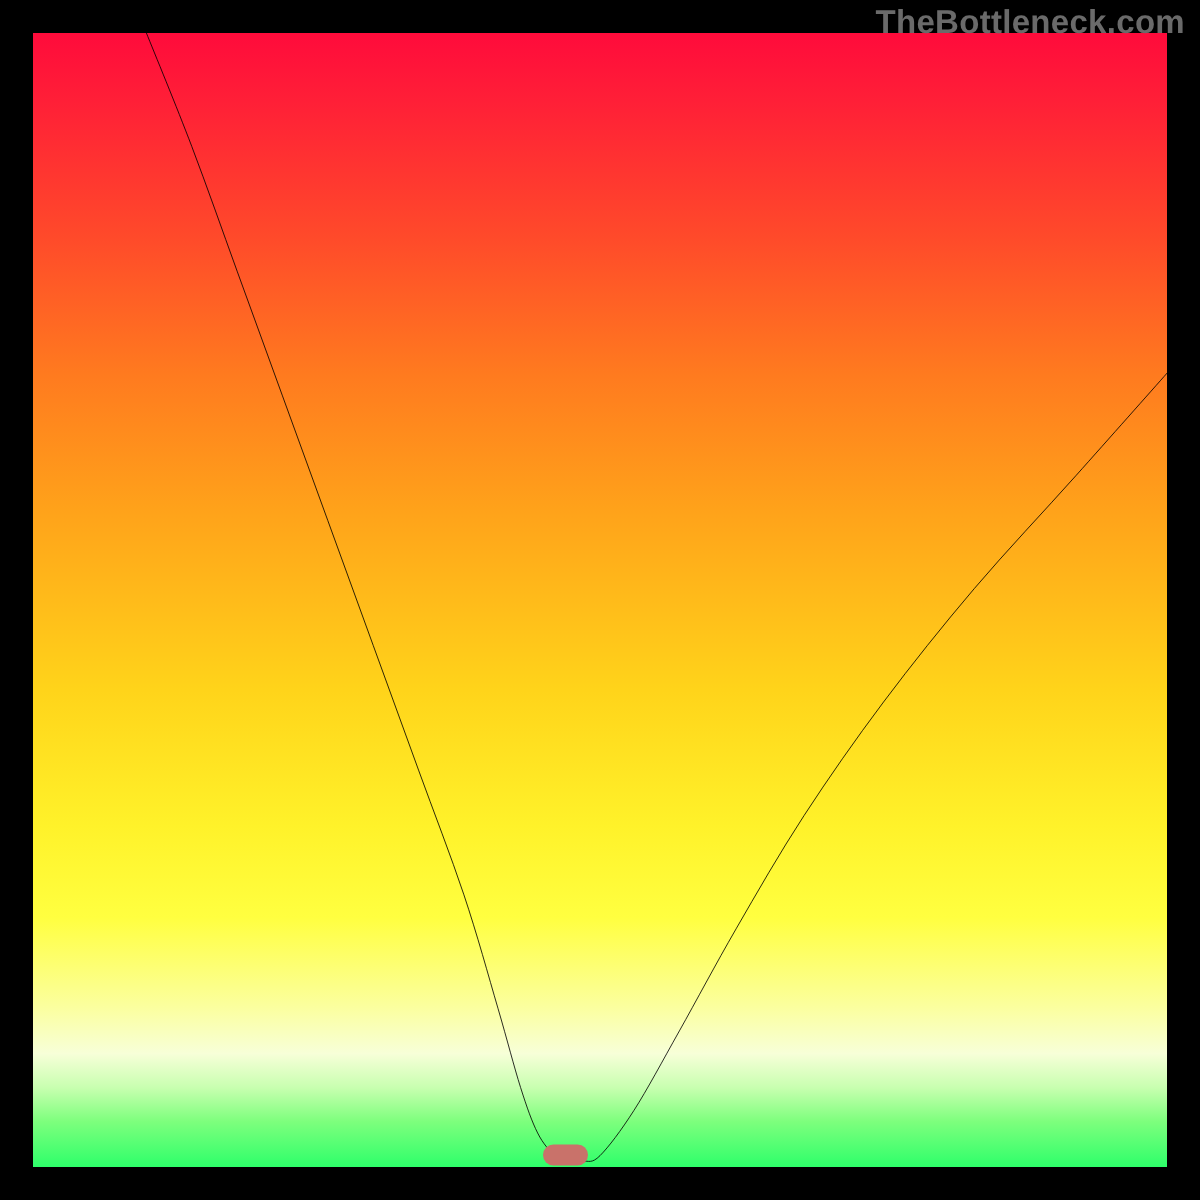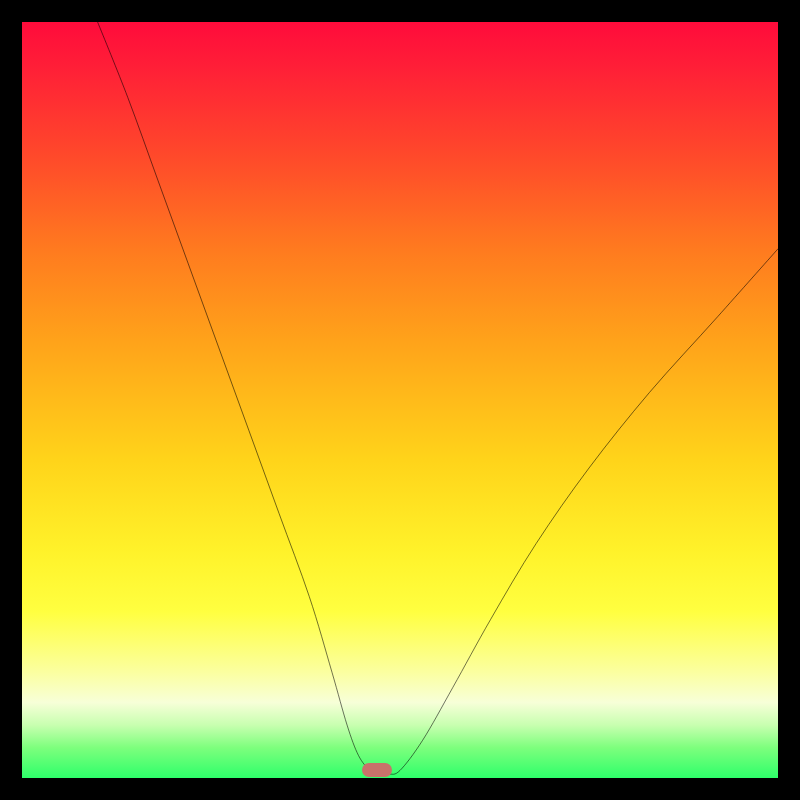--- a/index.html
+++ b/index.html
@@ -59,20 +59,21 @@
     height: 14px;
     border-radius: 7px;
     background: #c9726a;
     transform: translate(-50%, -50%);
   }
 </style>
 </head>
 <body>
 
 <div class="frame">
+  <div class="watermark">TheBottleneck.com</div>
 
   <div class="plot">
     <div class="gradient"></div>
 
     <svg class="curve" viewBox="0 0 100 100" preserveAspectRatio="none">
       <path id="curve-path" fill="none" stroke="#000000" stroke-width="0.55" vector-effect="non-scaling-stroke" stroke-linecap="round" stroke-linejoin="round" d="M 10.00 0.00 C 10.67 1.67, 12.67 6.50, 14.00 10.00 C 15.33 13.50, 16.67 17.33, 18.00 21.00 C 19.33 24.67, 20.67 28.33, 22.00 32.00 C 23.33 35.67, 24.67 39.33, 26.00 43.00 C 27.33 46.67, 28.67 50.33, 30.00 54.00 C 31.33 57.67, 32.67 61.33, 34.00 65.00 C 35.33 68.67, 36.83 72.50, 38.00 76.00 C 39.17 79.50, 40.17 83.17, 41.00 86.00 C 41.83 88.83, 42.42 91.17, 43.00 93.00 C 43.58 94.83, 44.00 96.00, 44.50 97.00 C 45.00 98.00, 45.58 98.58, 46.00 99.00 C 46.42 99.42, 46.58 99.42, 47.00 99.50 C 47.42 99.58, 48.00 99.58, 48.50 99.50 C 49.00 99.42, 49.25 99.75, 50.00 99.00 C 50.75 98.25, 51.83 96.83, 53.00 95.00 C 54.17 93.17, 55.50 90.67, 57.00 88.00 C 58.50 85.33, 60.17 82.17, 62.00 79.00 C 63.83 75.83, 65.83 72.33, 68.00 69.00 C 70.17 65.67, 72.50 62.33, 75.00 59.00 C 77.50 55.67, 80.17 52.33, 83.00 49.00 C 85.83 45.67, 89.17 42.17, 92.00 39.00 C 94.83 35.83, 98.67 31.50, 100.00 30.00"></path>
     </svg>
 
     <div id="marker" class="marker" style="left: 47%; top: 99%; background: rgb(201, 114, 106);"></div>
   </div>

